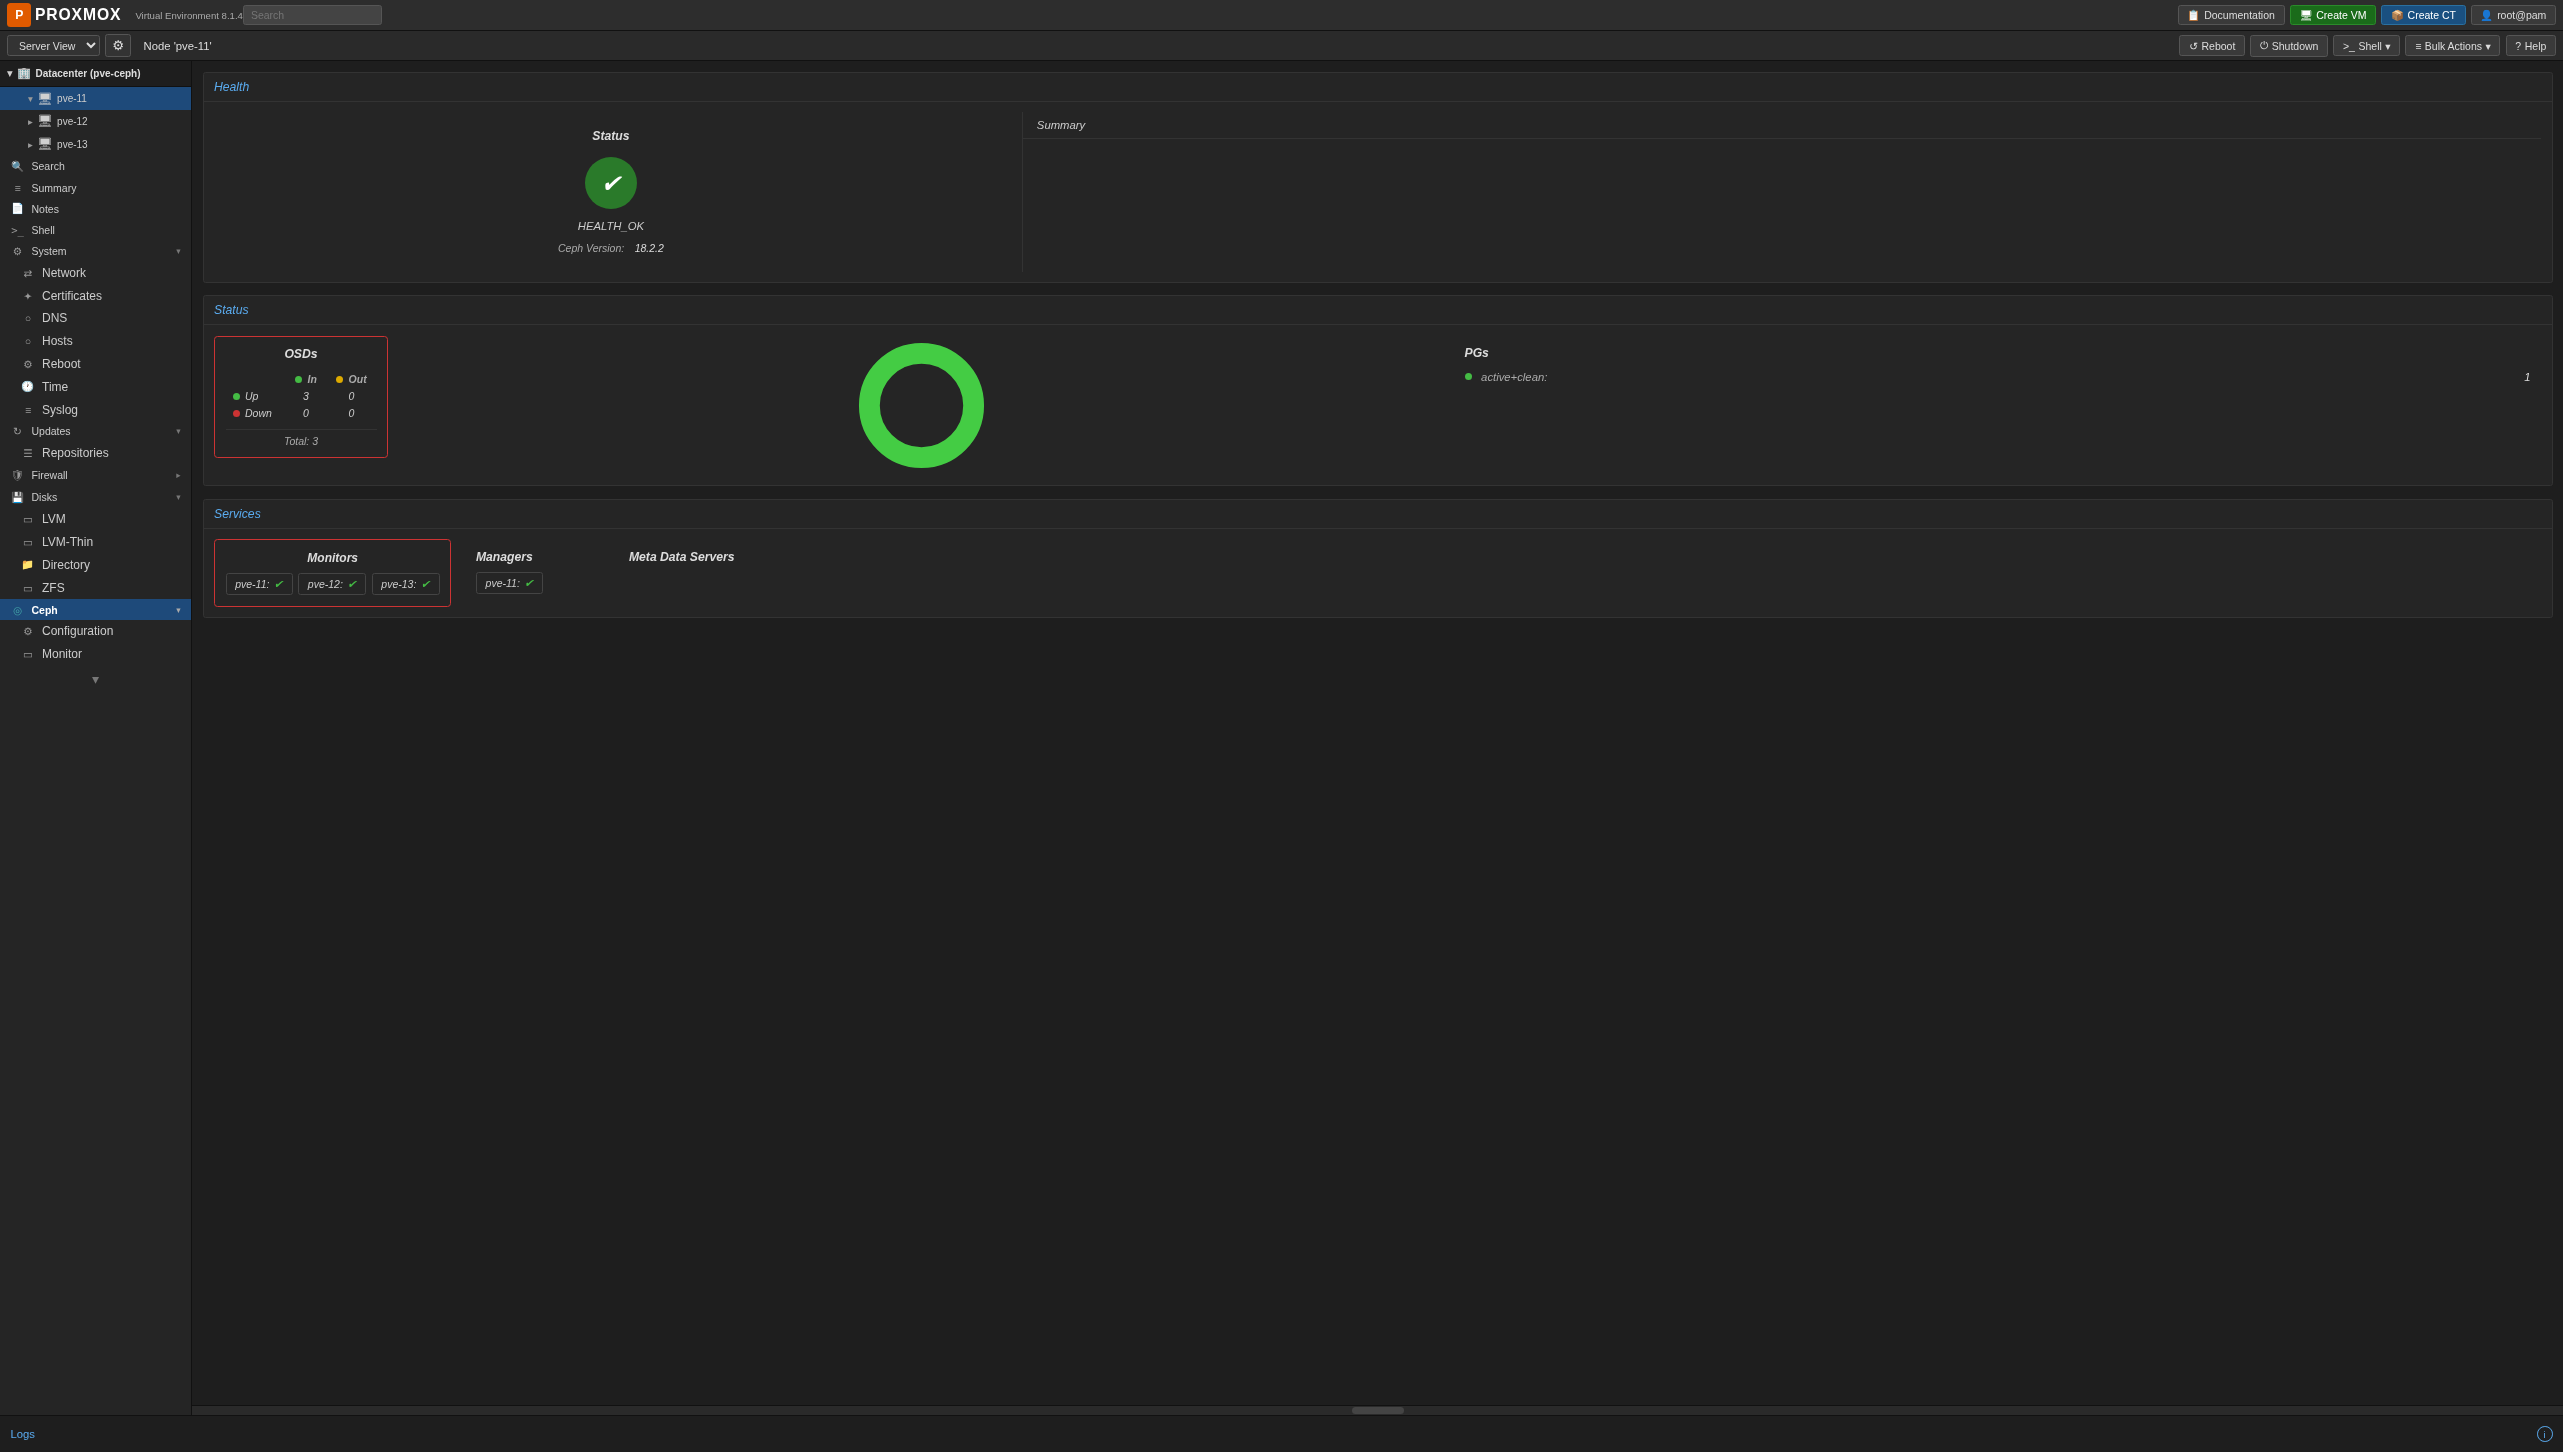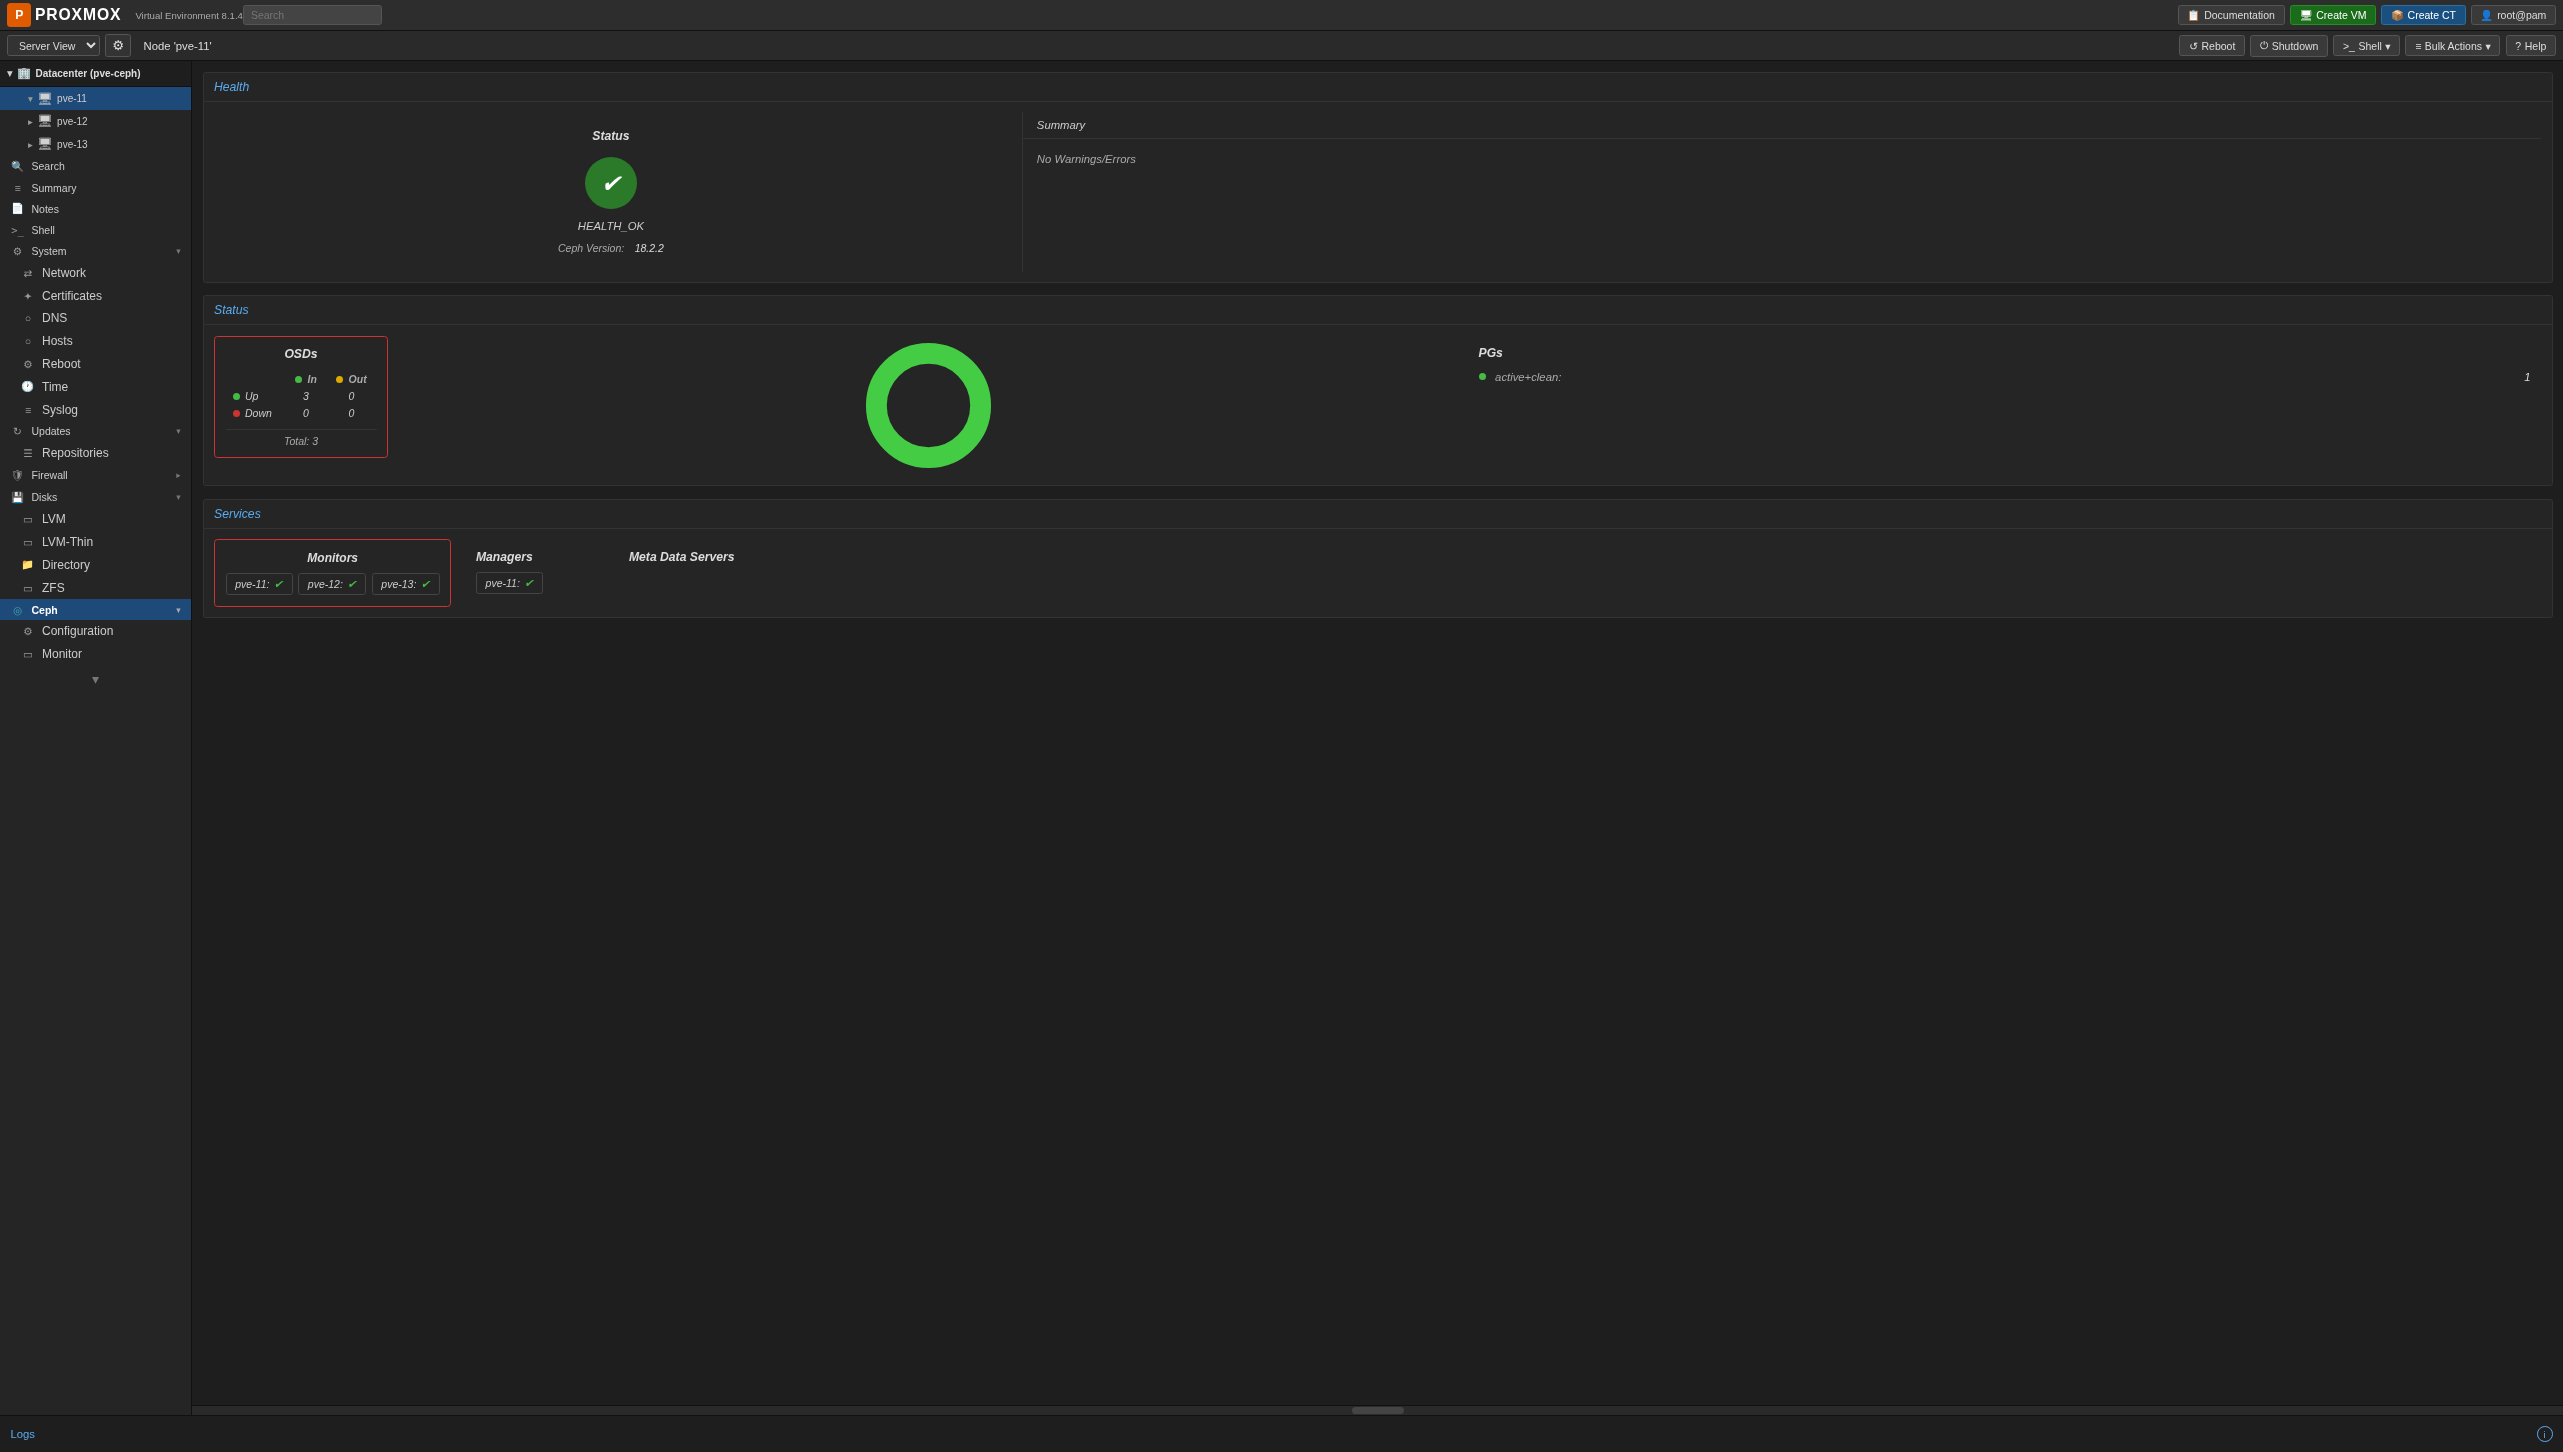--- a/index.html
+++ b/index.html
@@ -79,21 +79,21 @@
     .health-icon-circle .check { font-size: 24.4px; color: #fff; }
     .health-status-text { font-size: 11.3px; color: #ccc; margin-bottom: 10.5px; }
     .health-version-row { display: flex; gap: 10.5px; align-items: center; font-size: 10.5px; color: #aaa; }
     .health-version-row span.val { color: #ddd; }
     .health-summary-box { flex: 2; border-left: 0.9px solid #333; }
     .health-summary-tab { padding: 7px 14px; border-bottom: 0.9px solid #333; }
     .health-summary-tab span { font-size: 11.3px; color: #ccc; }
     .health-summary-content { padding: 14px; font-size: 11.3px; color: #aaa; }
 
     
-    .status-body { display: flex; padding: 10.5px; gap: 14px; align-items: flex-start; }
+    .status-body { display: flex; padding: 10.5px; align-items: flex-start; }
 
     .osds-box { border: 1.7px solid #cc3333; border-radius: 3.5px; padding: 10.5px; min-width: 174px; }
     .osds-title { font-size: 12.2px; font-weight: bold; color: #ddd; text-align: center; margin-bottom: 8.7px; }
     .osds-table { width: 100%; border-collapse: collapse; font-size: 10.5px; }
     .osds-table th { color: #aaa; text-align: center; padding: 2.6px 7px; }
     .osds-table td { text-align: center; padding: 2.6px 7px; color: #ccc; }
     .osds-table .row-label { text-align: left; }
     .osds-total { text-align: center; margin-top: 7px; font-size: 10.5px; color: #aaa; border-top: 0.9px solid #333; padding-top: 5.2px; }
     .dot-green { display: inline-block; width: 7px; height: 7px; background: #44bb44; border-radius: 50%; margin-right: 2.6px; }
     .dot-yellow { display: inline-block; width: 7px; height: 7px; background: #ddaa00; border-radius: 50%; margin-right: 2.6px; }
@@ -351,23 +351,20 @@
             </div>
             <div class="health-status-text">HEALTH_OK</div>
             <div class="health-version-row">
               <span>Ceph Version:</span>
               <span class="val">18.2.2</span>
             </div>
           </div>
           <div class="health-summary-box">
             <div class="health-summary-tab">
               <span>Summary</span>
-            </div>
-            <div class="health-summary-content">
-              <span>No Warnings/Errors</span>
             </div>
           </div>
         </div>
       </div>
 
       <div class="section">
         <div class="section-header">Status</div>
         <div class="status-body">
 
           <div class="osds-box">

